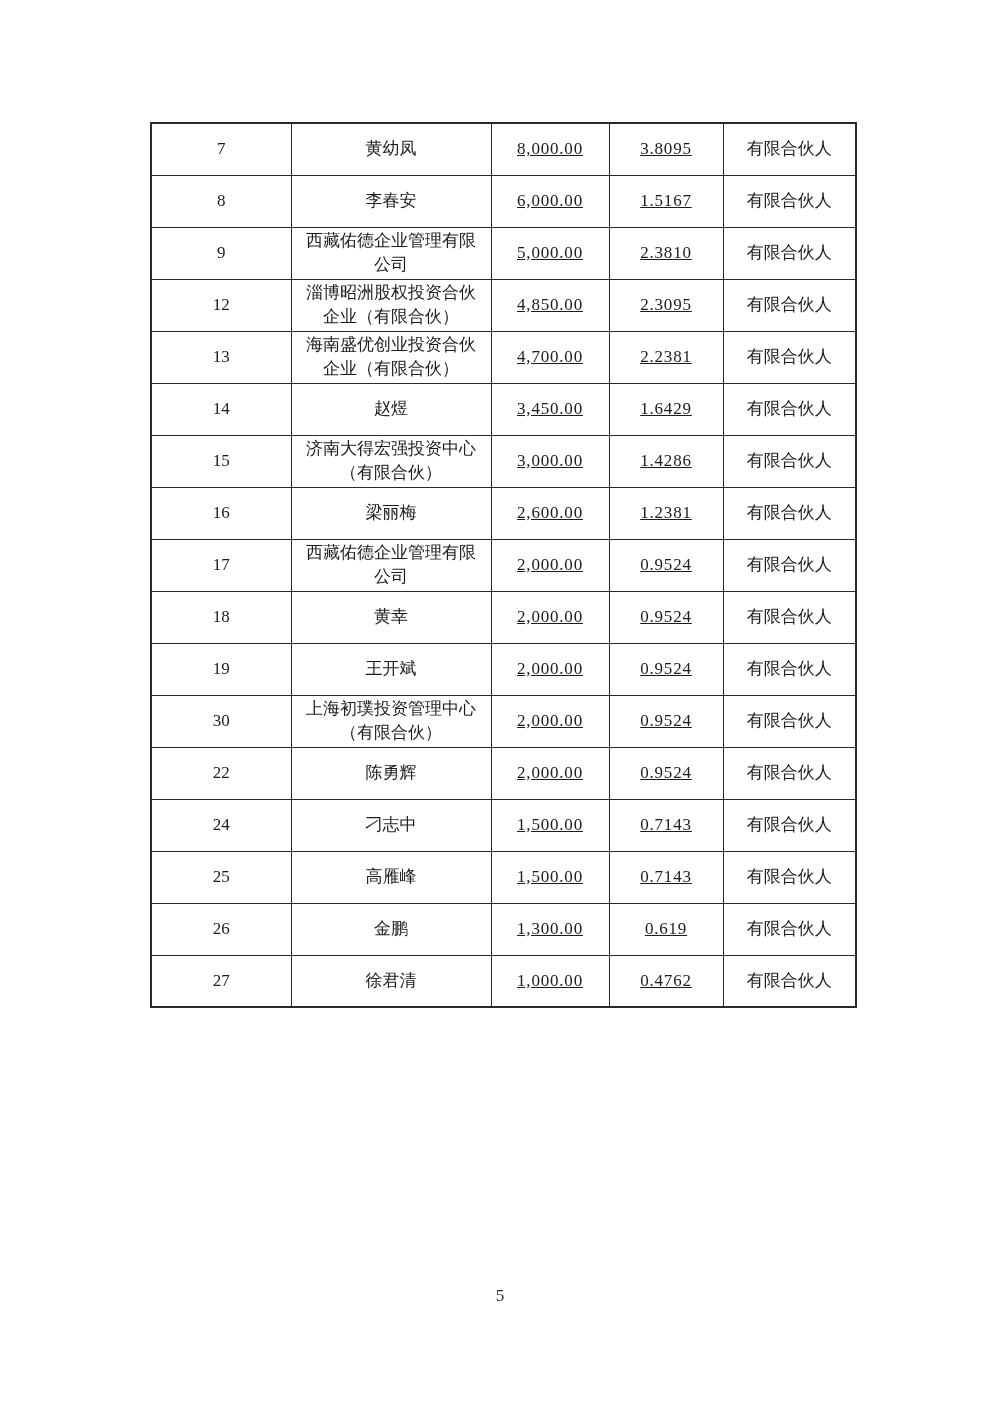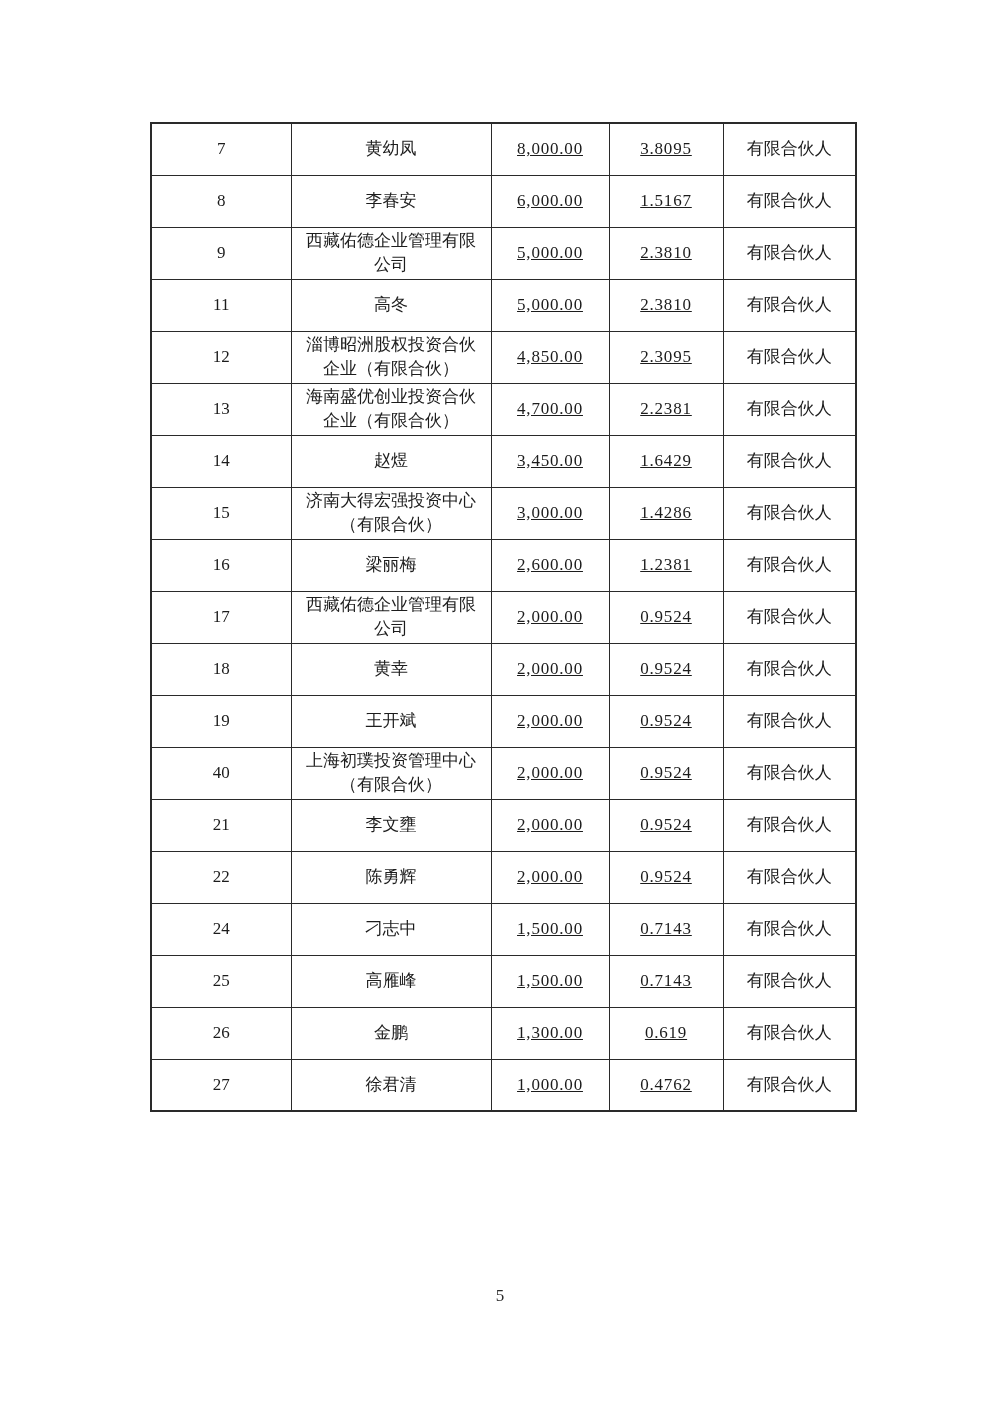--- a/index.html
+++ b/index.html
@@ -88,27 +88,20 @@
     <td class="c-type">有限合伙人</td>
   </tr>
         <tr>
     <td class="c-index">9</td>
     <td class="c-name">西藏佑德企业管理有限公司</td>
     <td class="c-amount">5,000.00</td>
     <td class="c-percent">2.3810</td>
     <td class="c-type">有限合伙人</td>
   </tr>
         <tr>
-    <td class="c-index">11</td>
-    <td class="c-name">高冬</td>
-    <td class="c-amount">5,000.00</td>
-    <td class="c-percent">2.3810</td>
-    <td class="c-type">有限合伙人</td>
-  </tr>
-        <tr>
     <td class="c-index">12</td>
     <td class="c-name">淄博昭洲股权投资合伙企业（有限合伙）</td>
     <td class="c-amount">4,850.00</td>
     <td class="c-percent">2.3095</td>
     <td class="c-type">有限合伙人</td>
   </tr>
         <tr>
     <td class="c-index">13</td>
     <td class="c-name">海南盛优创业投资合伙企业（有限合伙）</td>
     <td class="c-amount">4,700.00</td>
@@ -151,29 +144,22 @@
     <td class="c-type">有限合伙人</td>
   </tr>
         <tr>
     <td class="c-index">19</td>
     <td class="c-name">王开斌</td>
     <td class="c-amount">2,000.00</td>
     <td class="c-percent">0.9524</td>
     <td class="c-type">有限合伙人</td>
   </tr>
         <tr>
-    <td class="c-index">40</td>
+    <td class="c-index">30</td>
     <td class="c-name">上海初璞投资管理中心（有限合伙）</td>
-    <td class="c-amount">2,000.00</td>
-    <td class="c-percent">0.9524</td>
-    <td class="c-type">有限合伙人</td>
-  </tr>
-        <tr>
-    <td class="c-index">21</td>
-    <td class="c-name">李文壅</td>
     <td class="c-amount">2,000.00</td>
     <td class="c-percent">0.9524</td>
     <td class="c-type">有限合伙人</td>
   </tr>
         <tr>
     <td class="c-index">22</td>
     <td class="c-name">陈勇辉</td>
     <td class="c-amount">2,000.00</td>
     <td class="c-percent">0.9524</td>
     <td class="c-type">有限合伙人</td>

